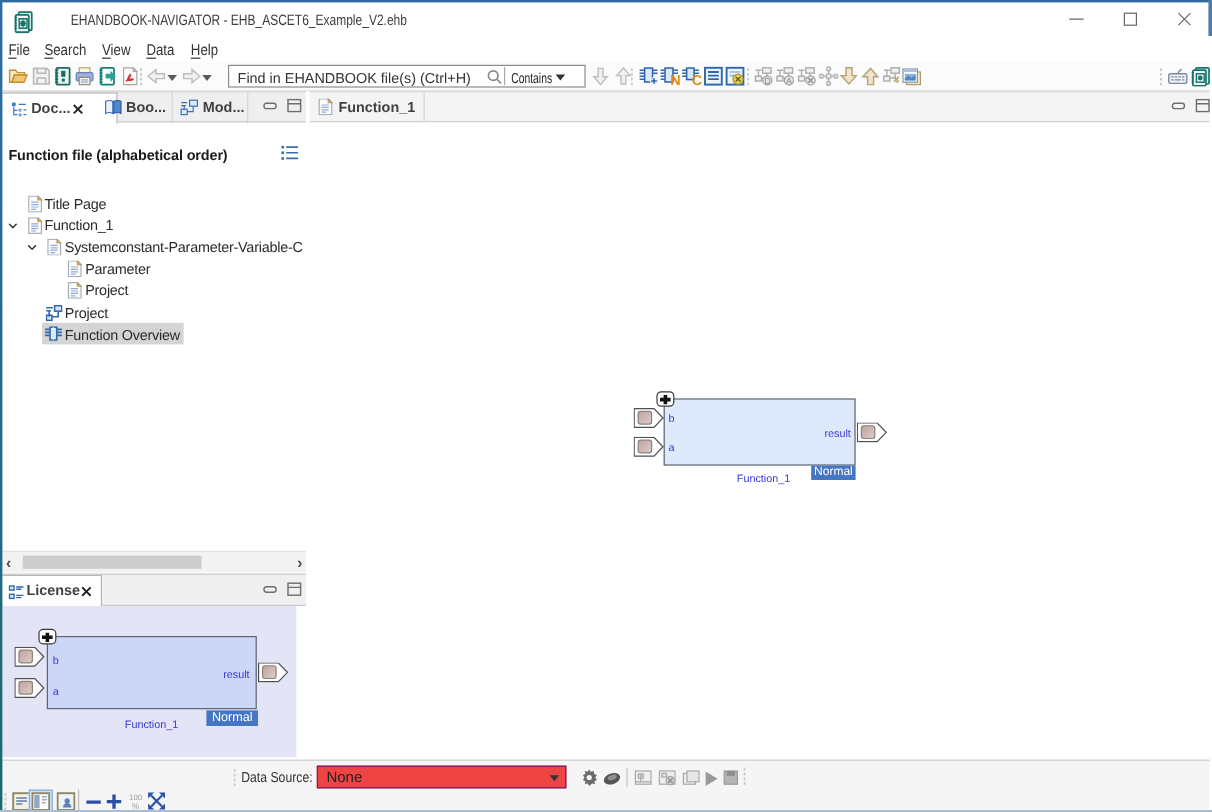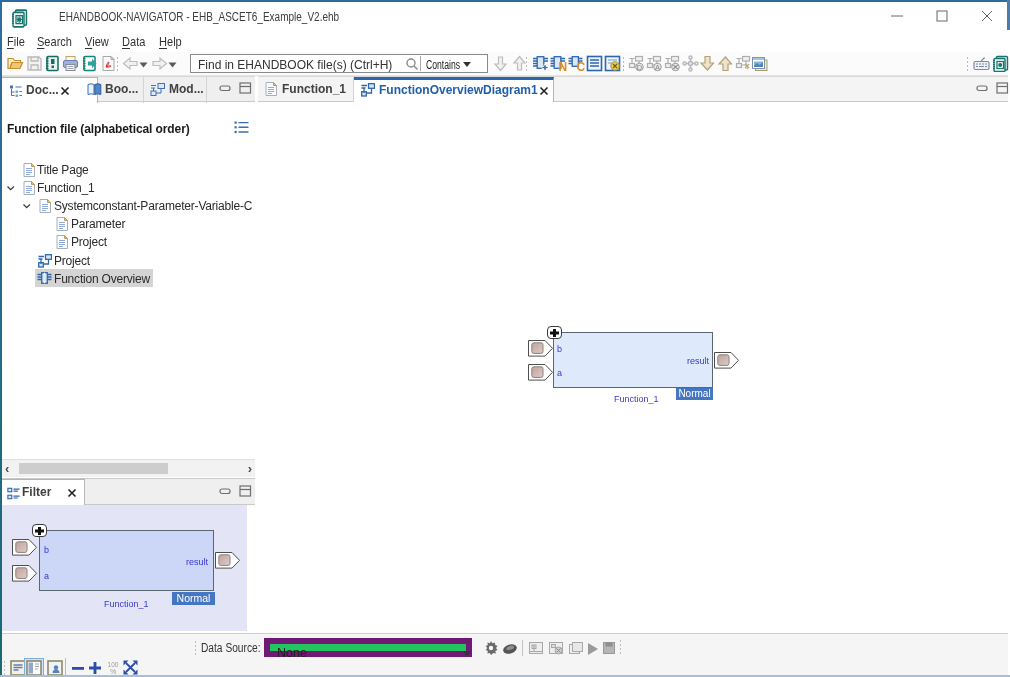--- a/index.html
+++ b/index.html
@@ -52,21 +52,21 @@
 #outline-content { position:absolute; left:0; top:429px; width:245px; height:126px; background:#e3e4f6; }
 
 #splitter { position:absolute; left:253px; top:0; width:3px; height:557px; background:#fff; }
 
 #editor { position:absolute; left:256px; top:0; width:750px; height:557px; background:#fff; }
 #editor-tabs { position:absolute; left:0; top:0; width:750px; height:26px; background:#f4f4f4; border-bottom:1px solid #c9c9c9; border-top:1px solid #d8d8d8;}
 #canvas { position:absolute; left:0; top:26px; width:750px; height:531px; background:#fff; }
 
 #status { position:absolute; left:2px; top:633px; width:1006px; height:44px; background:#f5f5f5; border-top:1px solid #cfcfcf; }
 #status .lbl { position:absolute; font-size:12px; color:#333; }
-#ds-combo { position:absolute; left:262px; top:4px; width:208px; height:19px; background:#22c55e; border:6px solid #701a75; }
+#ds-combo { position:absolute; left:262px; top:4px; width:208px; height:19px; background:#ef4444; border:1px solid #701a75; }
 #ds-combo .val { position:absolute; left:7px; top:2px; font-size:12.5px; color:#222; }
 #ds-combo .caret { position:absolute; left:193px; top:7px; width:0; height:0; border-left:4px solid transparent; border-right:4px solid transparent; border-top:5px solid #333; }
 .sicon { position:absolute; width:16px; height:16px; }
 
 .blk-label { position:absolute; font-size:9px; color:#3838d6; }
 </style>
 </head>
 <body>
 <svg width="0" height="0" style="position:absolute">
 <defs>
@@ -423,21 +423,21 @@
     </div>
     <div id="outline-tabs">
       <div class="tab active" style="left:0; width:83px; height:27px">
         <svg class="abs" style="left:5px;top:7px" width="13" height="13" viewBox="0 0 15 14">
             <g fill="none" stroke="#2f67ad" stroke-width="1.3">
               <rect x="1" y="1" width="4.5" height="4" fill="#d9e6f4"></rect>
               <rect x="1" y="9" width="4.5" height="4" fill="#d9e6f4"></rect>
               <path d="M7.5 2h7M7.5 4.2h5M7.5 10h7M7.5 12.2h5"></path>
             </g>
           </svg>
-        <span class="lbl" style="left:20px">Filter</span>
+        <span class="lbl" style="left:20px">License</span>
         <svg class="abs" style="left:65px;top:8px" width="10" height="10" viewBox="0 0 10 10">
             <path d="M1.5 1.5l7 7M8.5 1.5l-7 7" stroke="#222" stroke-width="1.6"></path>
           </svg>
       </div>
       <svg class="minmax" style="left:217px;top:7px" width="13" height="11" viewBox="0 0 13 11">
           <rect x="1" y="3" width="10" height="4.5" rx="2" fill="none" stroke="#6e6e6e" stroke-width="1.2"></rect>
         </svg>
       <svg class="minmax" style="left:237px;top:6px" width="13" height="12" viewBox="0 0 13 12">
           <rect x="1" y="1" width="10.5" height="10" fill="none" stroke="#6e6e6e" stroke-width="1.2"></rect>
           <path d="M1 4.5h10.5" stroke="#6e6e6e" stroke-width="1.2"></path>
@@ -466,29 +466,20 @@
     </div>
   </div>
   <div id="splitter"></div>
   <div id="editor">
     <div id="editor-tabs">
       <div class="tab inactive" style="left:0; width:96px">
         <svg class="abs" style="left:7px;top:5px" width="13" height="14">
             <use href="#i-doc"></use>
           </svg>
         <span class="lbl" style="left:24px">Function_1</span>
-      </div>
-      <div class="tab active blue" style="left:96px; width:200px; color:#1e5fa8">
-        <svg class="abs" style="left:7px;top:5px" width="14" height="14">
-            <use href="#i-proj"></use>
-          </svg>
-        <span class="lbl" style="left:25px">FunctionOverviewDiagram1</span>
-        <svg class="abs" style="left:185px;top:8px" width="10" height="10" viewBox="0 0 10 10">
-            <path d="M1.5 1.5l7 7M8.5 1.5l-7 7" stroke="#222" stroke-width="1.6"></path>
-          </svg>
       </div>
       <svg class="minmax" style="left:718px;top:6px" width="13" height="11" viewBox="0 0 13 11">
           <rect x="1" y="3" width="10" height="4.5" rx="2" fill="none" stroke="#6e6e6e" stroke-width="1.2"></rect>
         </svg>
       <svg class="minmax" style="left:738px;top:5px" width="13" height="12" viewBox="0 0 13 12">
           <rect x="1" y="1" width="10.5" height="10" fill="none" stroke="#6e6e6e" stroke-width="1.2"></rect>
           <path d="M1 4.5h10.5" stroke="#6e6e6e" stroke-width="1.2"></path>
         </svg>
     </div>
     <div id="canvas">

